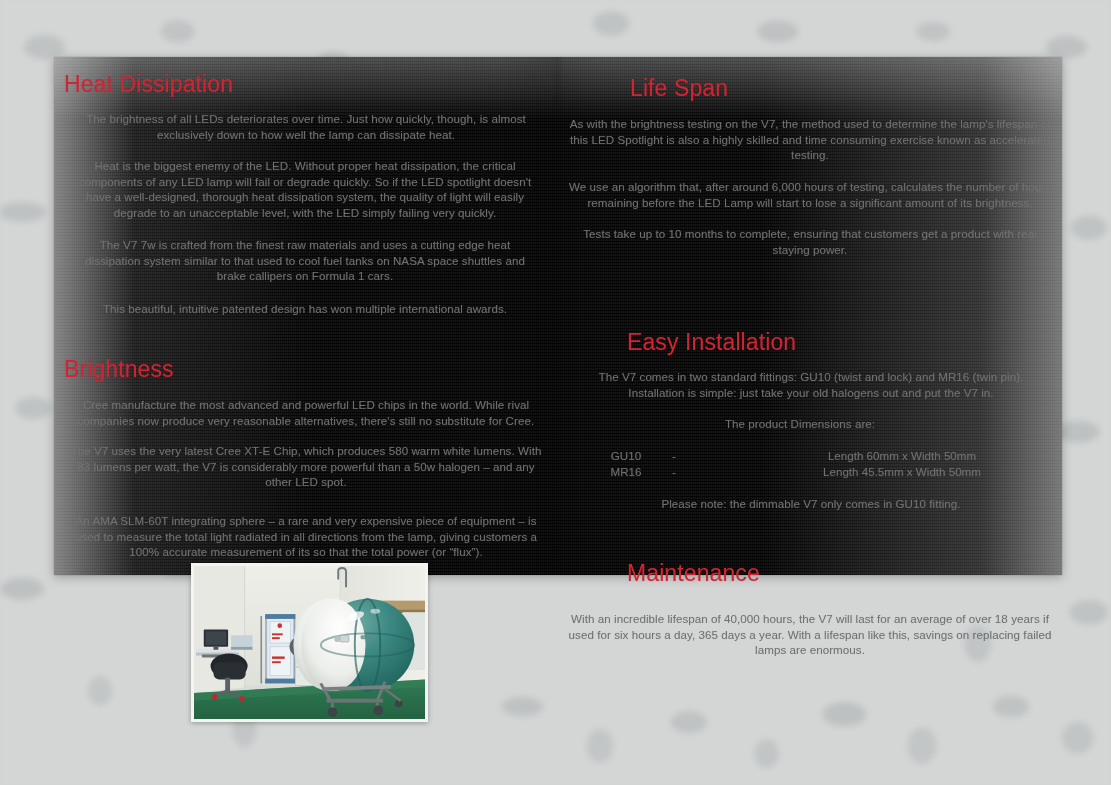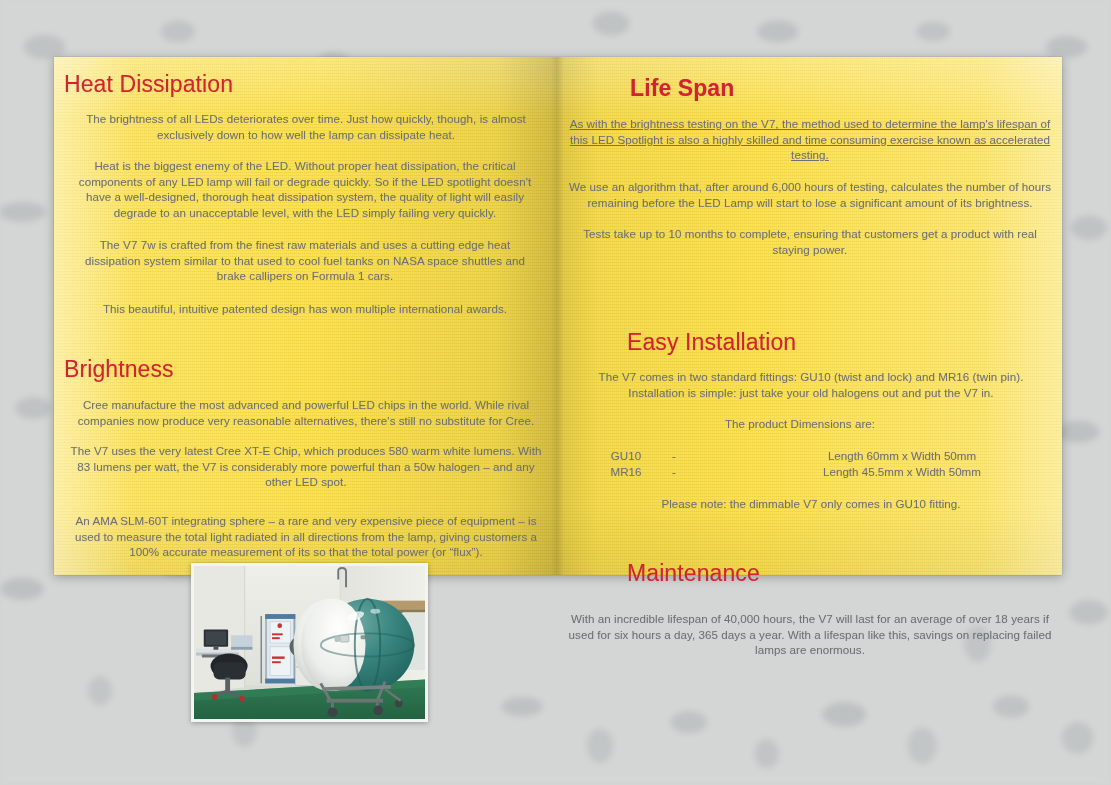--- a/index.html
+++ b/index.html
@@ -62,21 +62,21 @@
       radial-gradient(ellipse 22px 24px at 62% 10%, #c2c5c5 0 60%, transparent 62%),
       radial-gradient(ellipse 30px 20px at 55% 3%,  #c0c3c3 0 60%, transparent 62%);
     filter: blur(3px);
   }
 
   
   #spread {
     position: absolute;
     left: 54px; top: 57px;
     width: 1008px; height: 518px;
-    background: #fde047;
+    background: #000000;
     box-shadow: 0 2px 10px rgba(0,0,0,0.28), 0 0 1px rgba(0,0,0,0.35);
   }
   
   #spread::before {
     content: "";
     position: absolute; inset: 0;
     background-image:
       repeating-linear-gradient(0deg, rgba(0,0,0,0.035) 0px, rgba(0,0,0,0.035) 1px, rgba(255,255,255,0.05) 1px, rgba(255,255,255,0.05) 3px),
       repeating-linear-gradient(90deg, rgba(0,0,0,0.016) 0px, rgba(0,0,0,0.016) 1px, rgba(255,255,255,0.03) 1px, rgba(255,255,255,0.03) 2px);
     pointer-events: none;
@@ -153,22 +153,22 @@
     width: 237px; height: 159px;
     border: 3px solid #f4f4f2;
     box-shadow: 0 1px 5px rgba(0,0,0,0.30);
     overflow: hidden;
     background: #d8dcd6;
     z-index: 6;
   }
   #sphere-photo svg { display: block; width: 100%; height: 100%; }
 
   
-  #life-heading      { position: absolute; left: 69px;  top: 19px; font-weight: bold;  }
-  #life-p1           { position: absolute; left: 4px;   top: 59px;  width: 490px; text-decoration: underline; }
+  #life-heading      { position: absolute; left: 69px;  top: 19px;  }
+  #life-p1           { position: absolute; left: 4px;   top: 59px;  width: 490px; }
   #life-p2           { position: absolute; left: 4px;   top: 122px; width: 490px; }
   #life-p3           { position: absolute; left: 19px;  top: 169px; width: 460px; }
   #install-heading   { position: absolute; left: 66px;  top: 273px; }
   #install-p1        { position: absolute; left: 19px;  top: 312px; width: 462px; }
   #install-p2        { position: absolute; left: 8px;  top: 359px; width: 462px; }
 
   #dimensions-table {
     position: absolute;
     left: 19px; top: 391px;
     width: 462px;

